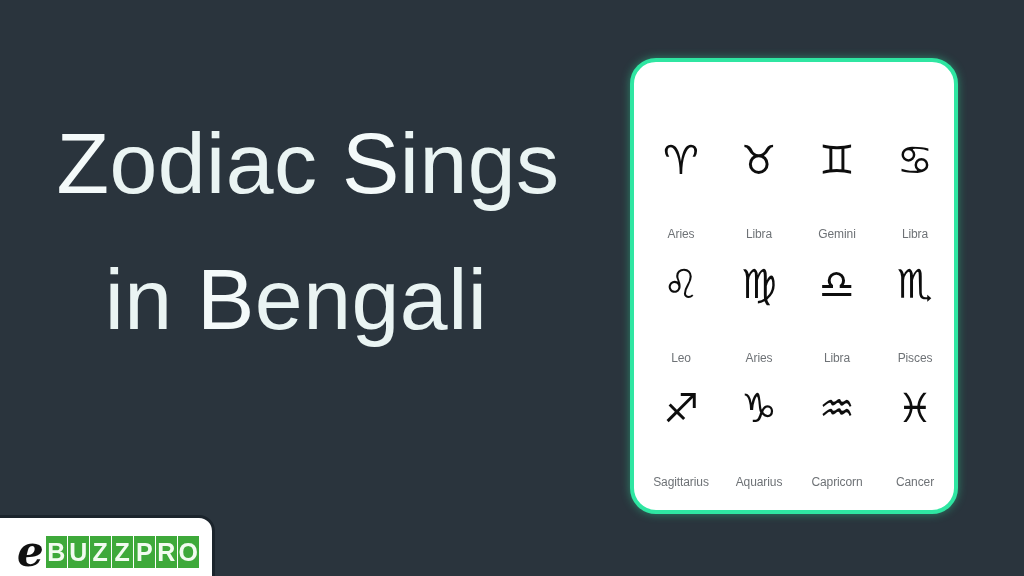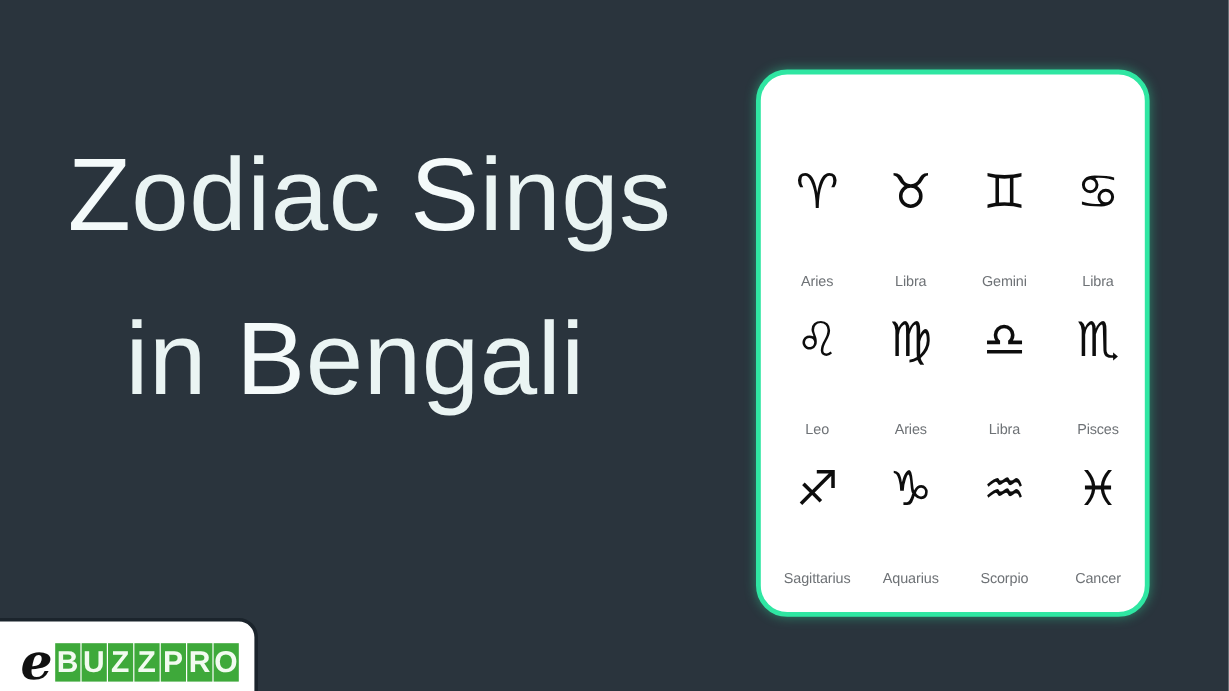--- a/index.html
+++ b/index.html
@@ -213,21 +213,21 @@
       <div class="zodiac-cell">
         <div class="zodiac-glyph">♐</div>
         <div class="zodiac-label">Sagittarius</div>
       </div>
       <div class="zodiac-cell">
         <div class="zodiac-glyph">♑</div>
         <div class="zodiac-label">Aquarius</div>
       </div>
       <div class="zodiac-cell">
         <div class="zodiac-glyph">♒</div>
-        <div class="zodiac-label">Scorpio</div>
+        <div class="zodiac-label">Capricorn</div>
       </div>
       <div class="zodiac-cell">
         <div class="zodiac-glyph">♓</div>
         <div class="zodiac-label">Cancer</div>
       </div>
 
     </div>
   </div>
 
   <div id="logo-panel">

